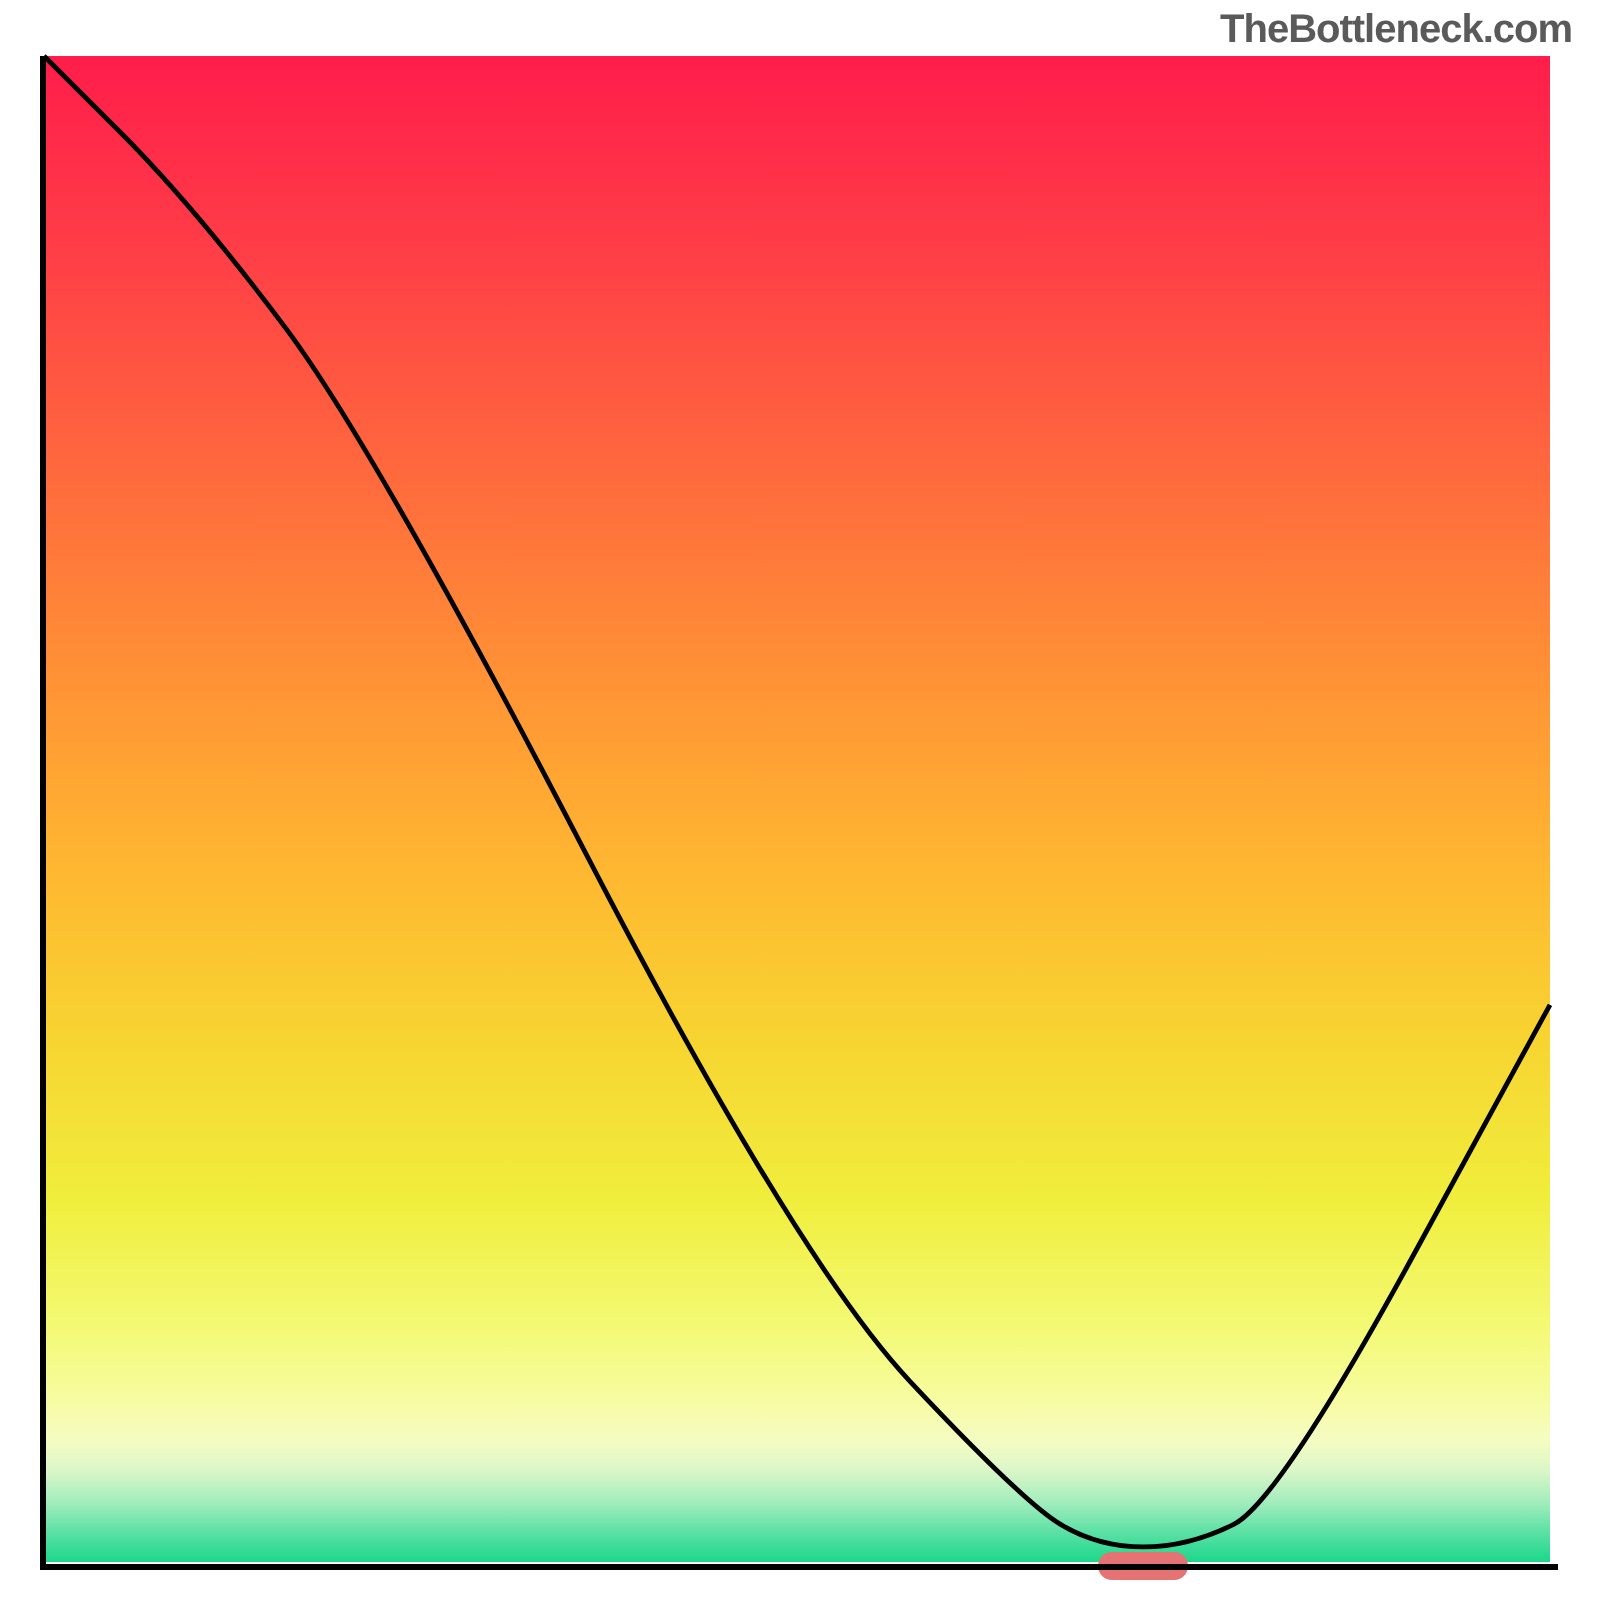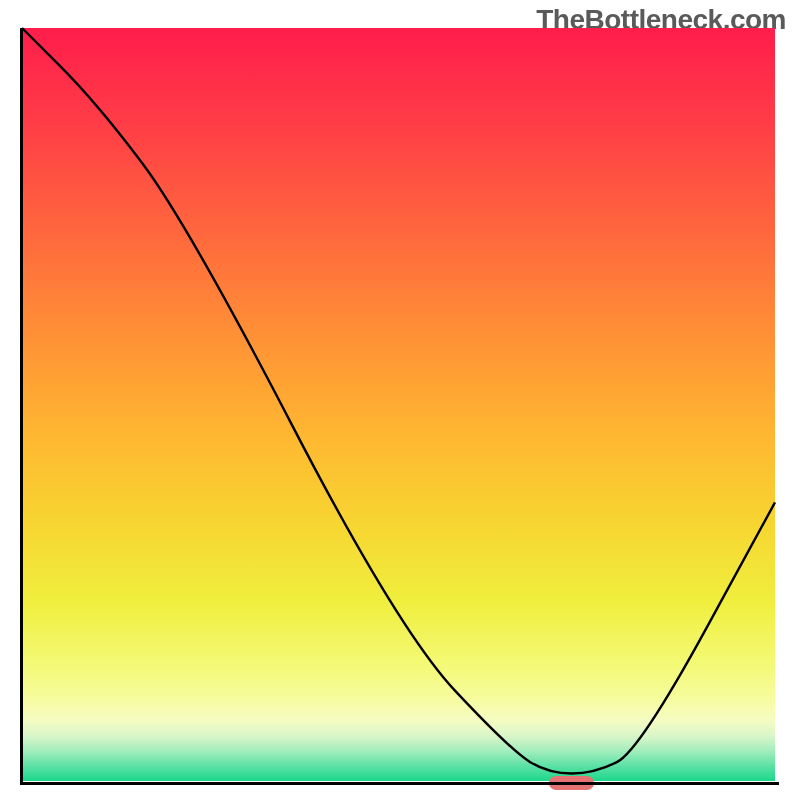--- a/index.html
+++ b/index.html
@@ -9,21 +9,21 @@
     height: 800px;
     background: #ffffff;
     font-family: Arial, Helvetica, sans-serif;
     position: relative;
   }
 
   .attribution {
     position: absolute;
     top: 4px;
     right: 14px;
-    font-size: 28px;
+    font-size: 20px;
     font-weight: 600;
     color: #5a5a5a;
     letter-spacing: -0.5px;
   }
 
   .chart-area {
     position: absolute;
     left: 22px;
     top: 28px;
     width: 753px;

